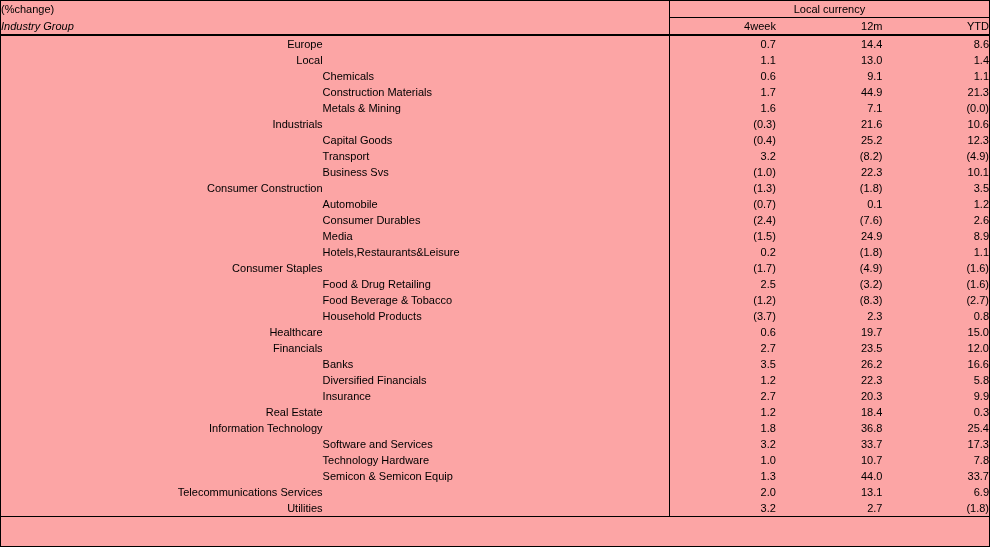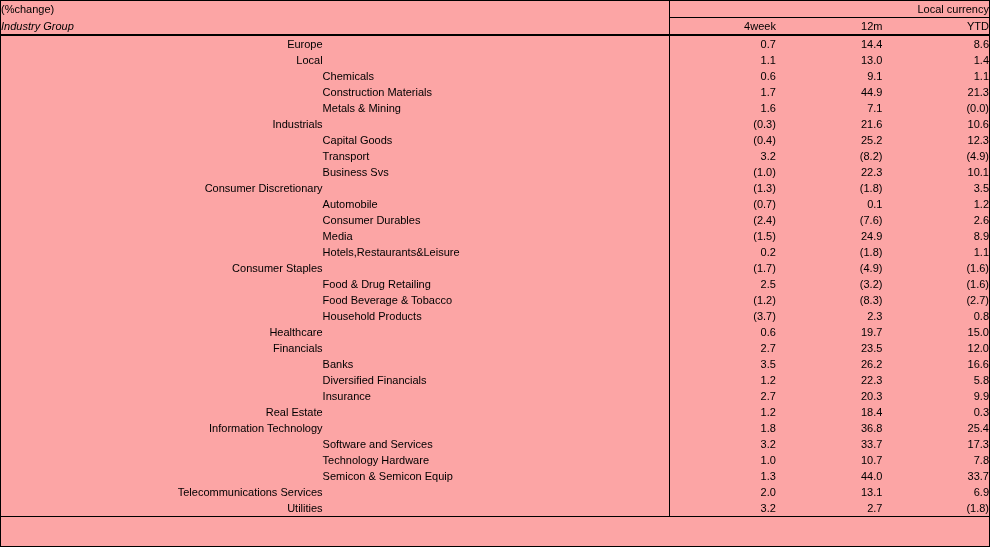--- a/index.html
+++ b/index.html
@@ -39,21 +39,21 @@
   col.c-group { width: 320px; }
   col.c-sub   { width: 345px; }
   col.c-num   { width: 106px; }
 
   .hdr-row1 td { height: 12px; line-height: 12px; }
   .hdr-title {
     padding-left: 4px;
     font-size: 10px;
   }
   .hdr-cur {
-    text-align: right;
+    text-align: center;
     font-weight: bold;
     font-size: 11px;
     border-bottom: 1px solid #000000;
   }
   .hdr-row2 td {
     border-bottom: 2px solid #000000;
     height: 15px;
     line-height: 15px;
   }
   .hdr-ind {
@@ -171,21 +171,21 @@
           <td class="num">(4.9)</td>
         </tr>
         <tr>
           <td class="spacer-cell"></td>
           <td class="sub-label">Business Svs</td>
           <td class="num sep-left">(1.0)</td>
           <td class="num">22.3</td>
           <td class="num">10.1</td>
         </tr>
         <tr class="bold">
-          <td class="group-label">Consumer Discretionary</td>
+          <td class="group-label">Consumer Construction</td>
           <td class="spacer-cell"></td>
           <td class="num sep-left">(1.3)</td>
           <td class="num">(1.8)</td>
           <td class="num">3.5</td>
         </tr>
         <tr>
           <td class="spacer-cell"></td>
           <td class="sub-label">Automobile</td>
           <td class="num sep-left">(0.7)</td>
           <td class="num">0.1</td>

